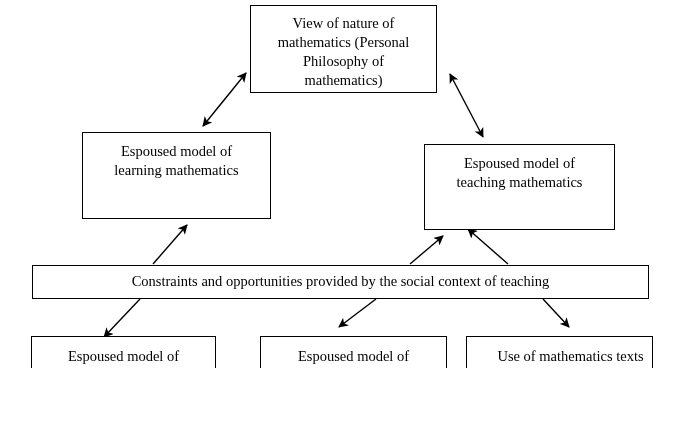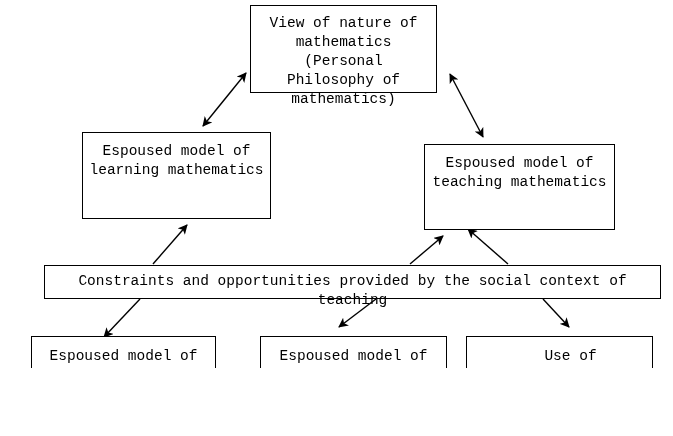--- a/index.html
+++ b/index.html
@@ -5,21 +5,21 @@
   html, body {
     margin: 0;
     padding: 0;
     background: #ffffff;
   }
   #canvas {
     position: relative;
     width: 673px;
     height: 368px;
     background: #ffffff;
-    font-family: Liberation Mono, monospace;
+    font-family: Liberation Serif, serif;
     overflow: hidden;
   }
   .node {
     position: absolute;
     box-sizing: border-box;
     border: 1px solid #000000;
     background: #ffffff;
     text-align: center;
     color: #000000;
     font-size: 14.5px;
@@ -53,21 +53,21 @@
   #node-espoused-teaching-upper {
     left: 424px;
     top: 144px;
     width: 191px;
     height: 86px;
   }
   #node-espoused-teaching-upper .txt { padding-top: 9px; }
 
   
   #node-constraints {
-    left: 44px;
+    left: 32px;
     top: 265px;
     width: 617px;
     height: 34px;
   }
   #node-constraints .txt { padding-top: 6px; }
 
   
   #node-espoused-learning-lower {
     left: 31px;
     top: 336px;

